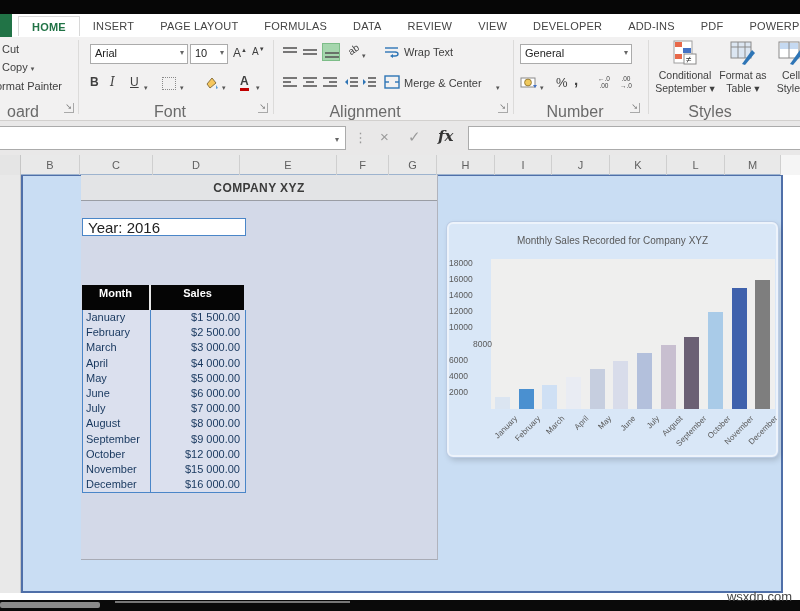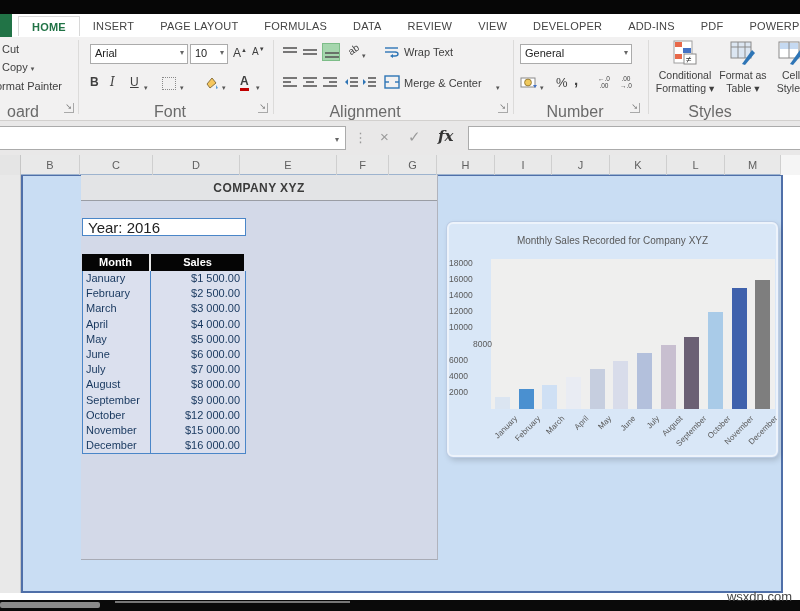--- a/index.html
+++ b/index.html
@@ -51,21 +51,21 @@
   
   .rowstrip { position:absolute; left:0; top:175px; width:21px; height:418px; background:#e9e9e9; border-right:1px solid #c6c6c6; }
   .sheet { position:absolute; left:21px; top:175px; width:762px; height:418px; background:#c9ddf3; border:2px solid #4f6fa8; border-top-width:1px; }
   .rightstrip { position:absolute; left:783px; top:175px; width:17px; height:418px; background:#fff; }
 
   .panel { position:absolute; left:58px; top:-1px; width:357px; height:385px; background:#d3d9e8; border-right:1px solid #b0b3bd; border-bottom:1px solid #a8abb5; }
   .band { position:absolute; left:0; top:0; width:100%; height:26px; background:#e3e4e6; border-bottom:1px solid #9a9da4; text-align:center; font-size:12px; font-weight:bold; color:#3b3b3b; line-height:26px; letter-spacing:.4px; }
   .yearbox { position:absolute; left:1px; top:43px; width:164px; height:18px; background:#fff; border:1px solid #4a86c8; font-size:15px; color:#222; line-height:17px; padding-left:5px; }
 
   .salestable { position:absolute; left:1px; top:79px; width:164px; }
-  .thead { display:flex; height:17px; }
+  .thead { display:flex; height:25px;margin-top:31px; }
   .thcell { background:#050505; color:#fff; font-weight:bold; font-size:11px; text-align:center; line-height:17px; }
   .th-month { width:69px; border-right:2px solid #e8e8e8; }
   .th-sales { width:93px; }
   .tbody { border:1px solid #4a86c8; border-top:none; background:#dbe0ee; }
   .trow { display:flex; height:15.2px; }
   .tcell { font-size:11px; color:#17375e; line-height:15.2px; }
   .tc-month { width:68px; padding-left:3px; border-right:1px solid #4a86c8; }
   .tc-sales { width:92px; text-align:right; padding-right:3px; }
 
   
@@ -230,21 +230,21 @@
       <div class="bigbtn" style="left:655px;width:60px;">
         <span><svg width="26" height="26">
               <rect x="2" y="1" width="18" height="22" fill="#fff" stroke="#a0a0a0"></rect>
               <rect x="3" y="2" width="7" height="5" fill="#e8694a"></rect>
               <rect x="11" y="8" width="8" height="5" fill="#4472c4"></rect>
               <rect x="3" y="14" width="7" height="5" fill="#e8694a"></rect>
               <rect x="12" y="14" width="12" height="10" fill="#fff" stroke="#8a8a8a"></rect>
               <text x="14" y="23" font-size="10" fill="#333">≠</text>
             </svg></span>
         <div>Conditional</div>
-        <div>Formatting ▾</div>
+        <div>September ▾</div>
       </div>
       <div class="bigbtn" style="left:717px;width:52px;">
         <span><svg width="26" height="26">
               <rect x="1" y="2" width="20" height="16" fill="#dce6f2" stroke="#8a8a8a"></rect>
               <line x1="1" y1="7" x2="21" y2="7" stroke="#8a8a8a"></line>
               <line x1="8" y1="2" x2="8" y2="18" stroke="#8a8a8a"></line>
               <line x1="15" y1="2" x2="15" y2="18" stroke="#8a8a8a"></line>
               <path d="M12 24 L22 10 L25 13 L15 25 Z" fill="#2e75b6"></path>
             </svg></span>
         <div>Format as</div>

